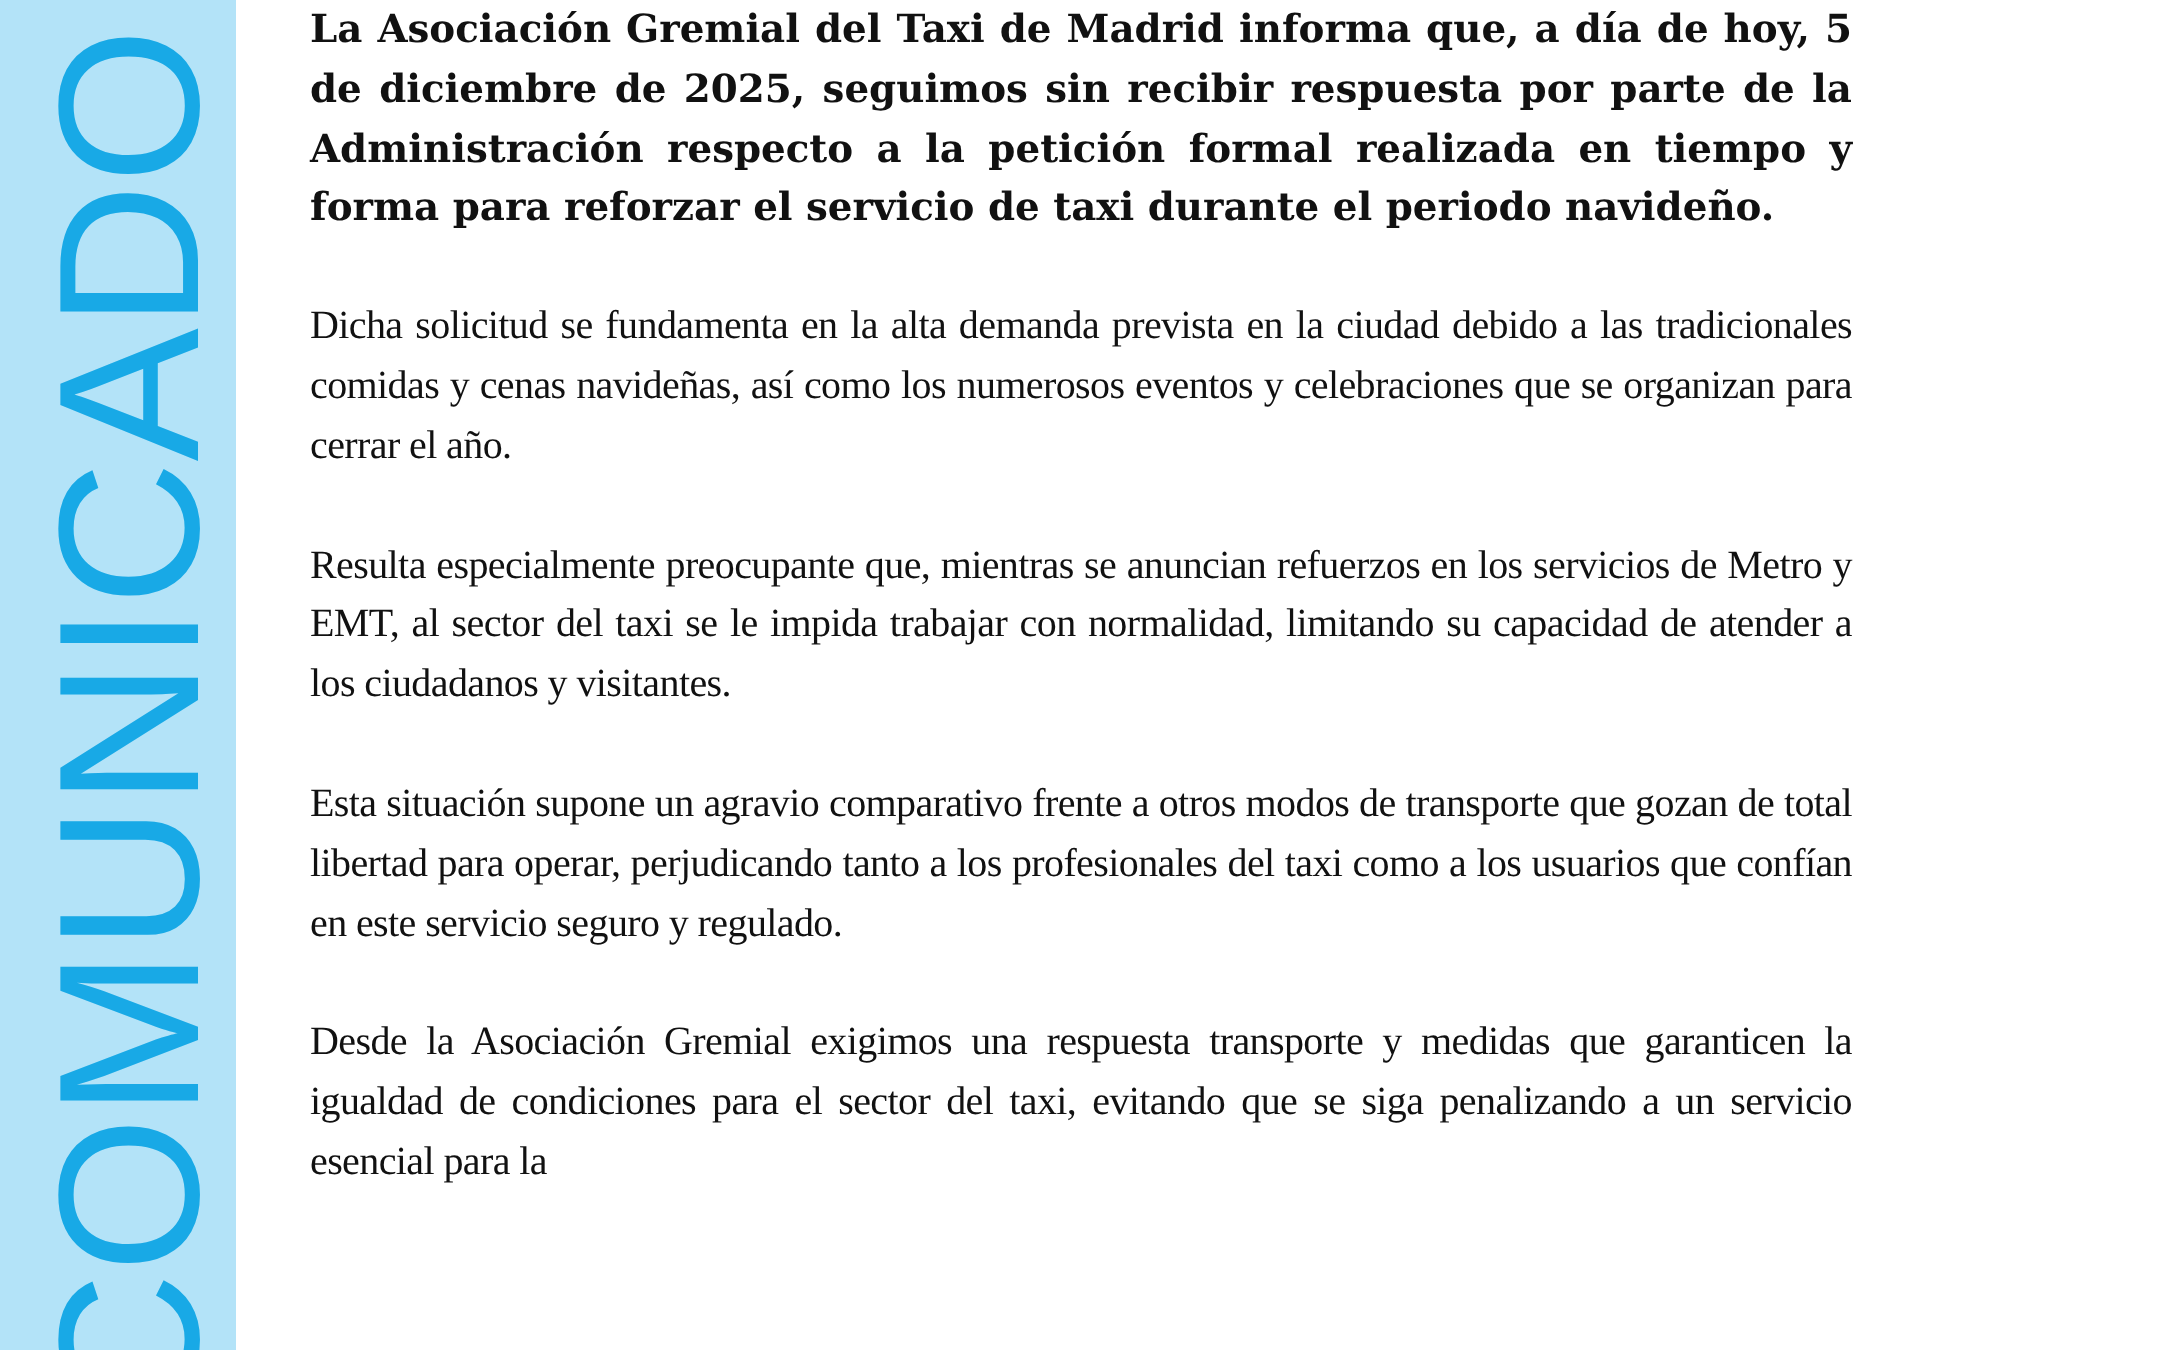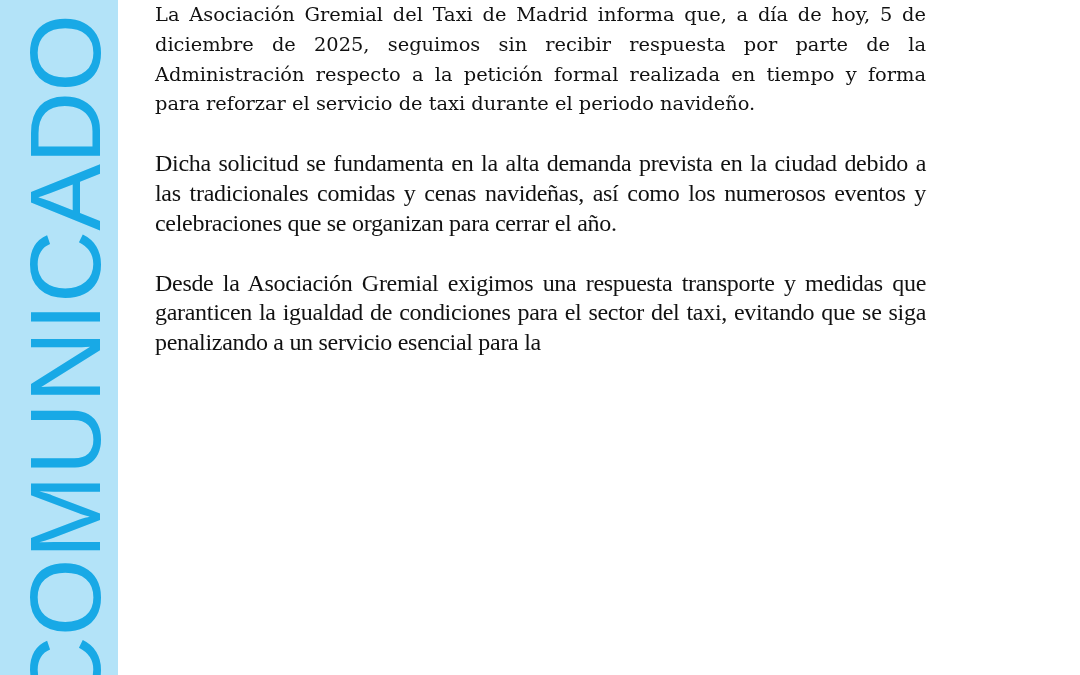--- a/index.html
+++ b/index.html
@@ -50,32 +50,35 @@
       line-height: 29.8px;
       color: #111111;
       text-align: justify;
     }
     .content p {
       margin: 0 0 30px 0;
       hyphens: none;
     }
     .content p.condensed {
       font-family: "Liberation Serif", serif;
-      font-size: 24px;
+      font-size: 20px;
       letter-spacing: -0.3px;
     }
     .content p:first-child {
       margin-top: 0;
       padding-top: 0;
+      font-weight: bold;
     }
   </style>
 </head>
 <body>
 
 <div class="side-band">
   <div class="side-title-rot">COMUNICADO</div>
 </div>
 
 <div class="content">
   <p>La Asociación Gremial del Taxi de Madrid informa que, a día de hoy, 5 de diciembre de 2025, seguimos sin recibir respuesta por parte de la Administración respecto a la petición formal realizada en tiempo y forma para reforzar el servicio de taxi durante el periodo navideño.</p>
   <p class="condensed">Dicha solicitud se fundamenta en la alta demanda prevista en la ciudad debido a las tradicionales comidas y cenas navideñas, así como los numerosos eventos y celebraciones que se organizan para cerrar el año.</p>
+  <p class="condensed">Resulta especialmente preocupante que, mientras se anuncian refuerzos en los servicios de Metro y EMT, al sector del taxi se le impida trabajar con normalidad, limitando su capacidad de atender a los ciudadanos y visitantes.</p>
+  <p class="condensed">Esta situación supone un agravio comparativo frente a otros modos de transporte que gozan de total libertad para operar, perjudicando tanto a los profesionales del taxi como a los usuarios que confían en este servicio seguro y regulado.</p>
   <p class="condensed">Desde la Asociación Gremial exigimos una respuesta transporte y medidas que garanticen la igualdad de condiciones para el sector del taxi, evitando que se siga penalizando a un servicio esencial para la</p>
 </div>
 
 </body></html>

